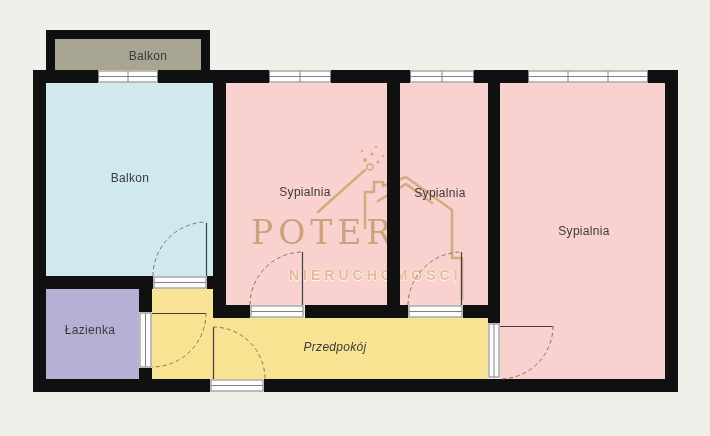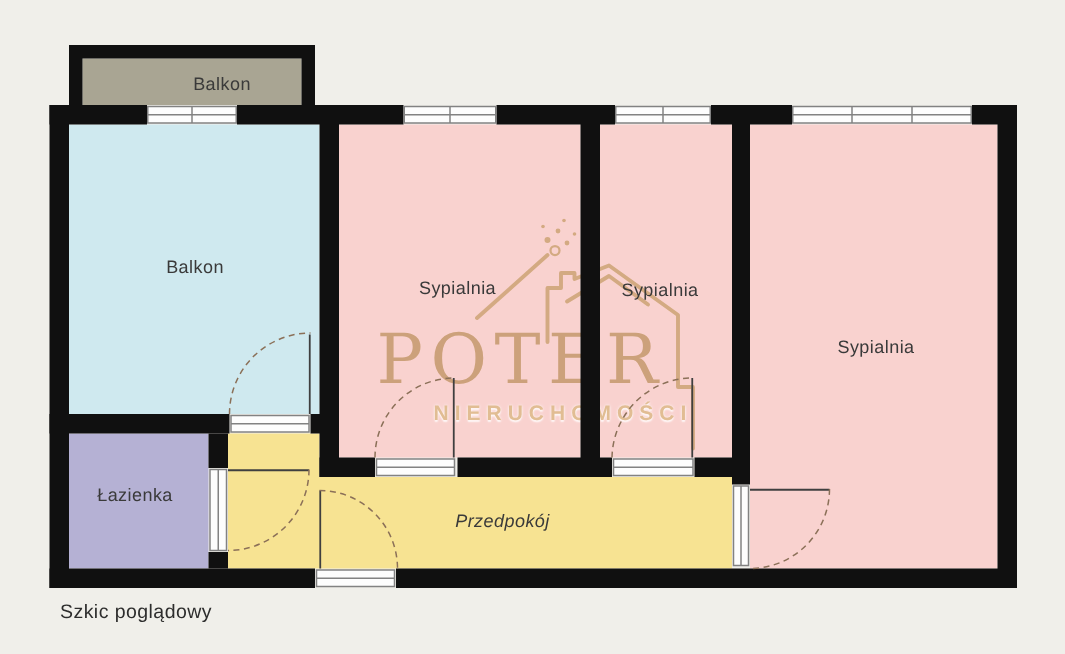--- a/index.html
+++ b/index.html
@@ -14,21 +14,21 @@
     position:absolute;transform:translate(-50%,-50%);
     font-size:12px;color:#3a3a3a;letter-spacing:.3px;white-space:nowrap;
     z-index:6;
   }
   .footnote{
     position:absolute;left:40px;top:400px;font-size:13px;color:#2d2d2d;
     letter-spacing:.3px;z-index:6;
   }
   .wm-brand{
     position:absolute;left:251px;top:216px;
-    font-family:"DejaVu Serif",serif;font-size:46px;font-weight:400;
+    font-family:"DejaVu Serif",serif;font-size:33px;font-weight:400;
     letter-spacing:5px;opacity:.9;z-index:3;line-height:1;white-space:nowrap;
   }
   .wm-sub{
     position:absolute;left:289px;top:267px;
     font-size:14px;font-weight:bold;letter-spacing:4px;opacity:.95;z-index:3;
     text-shadow:0 0 2px rgba(255,255,255,.95),0 1px 1px rgba(255,255,255,.8);
     white-space:nowrap;
   }
   .fills{z-index:1;}
   .wm-logo{z-index:2;}
@@ -178,15 +178,14 @@
   </svg>
 
   <div class="room-label" style="left:128px;top:56px;margin-left:20px;">Balkon</div>
   <div class="room-label" style="left:130px;top:178px;">Balkon</div>
   <div class="room-label" style="left:305px;top:192px;">Sypialnia</div>
   <div class="room-label" style="left:440px;top:193px;">Sypialnia</div>
   <div class="room-label" style="left:584px;top:231px;">Sypialnia</div>
   <div class="room-label" style="left:90px;top:330px;">Łazienka</div>
   <div class="room-label" style="left:335px;top:347px;font-style:italic;">Przedpokój</div>
 
-  <div class="footnote">Szkic poglądowy</div>
 
 </div>
 
 </body></html>

